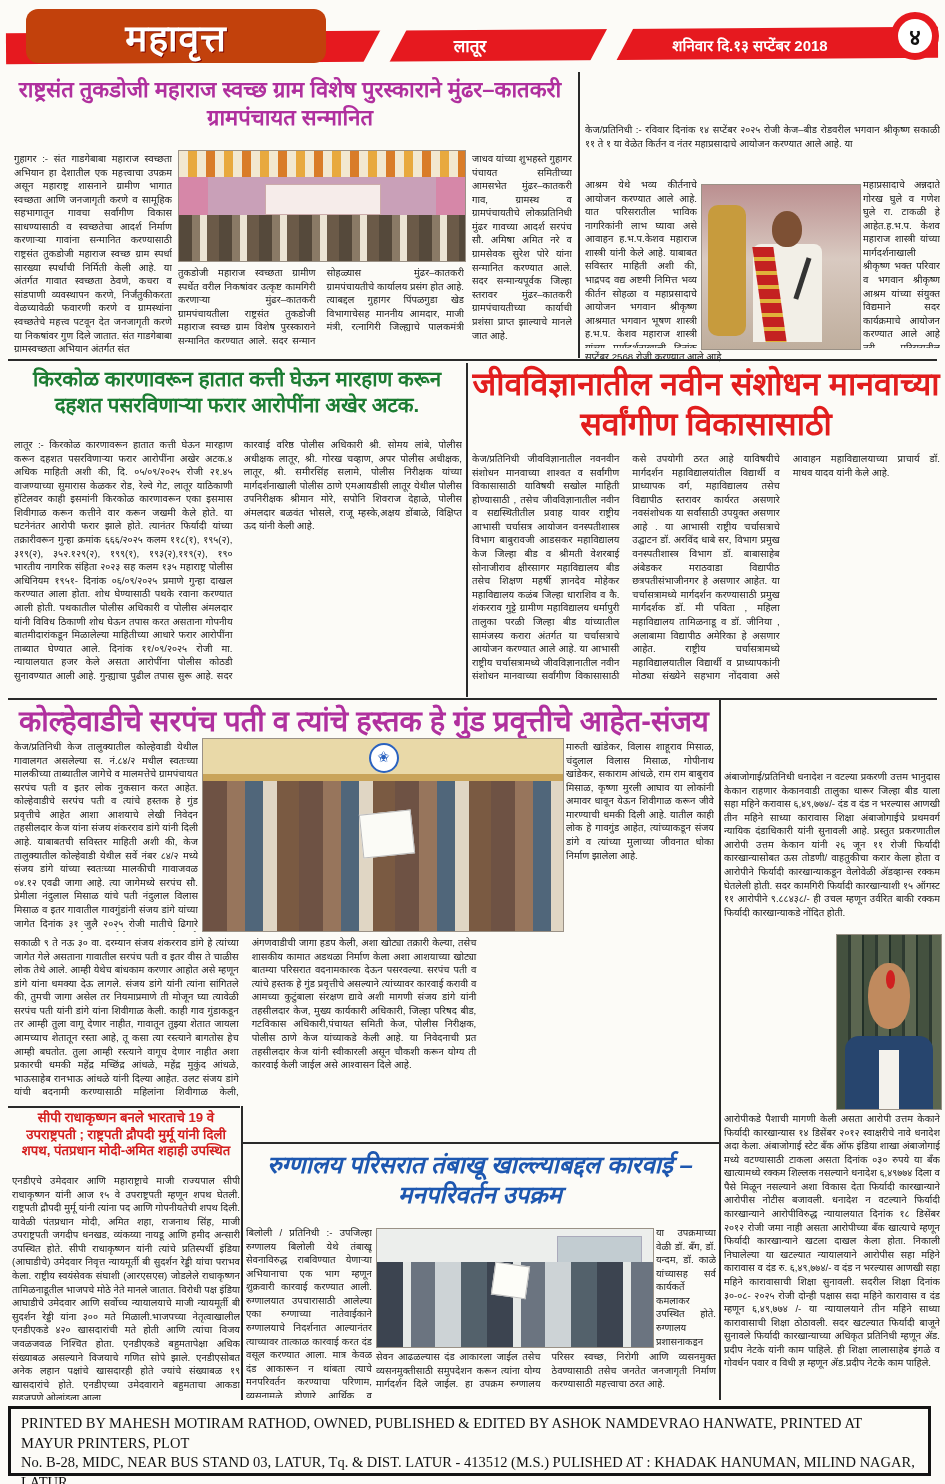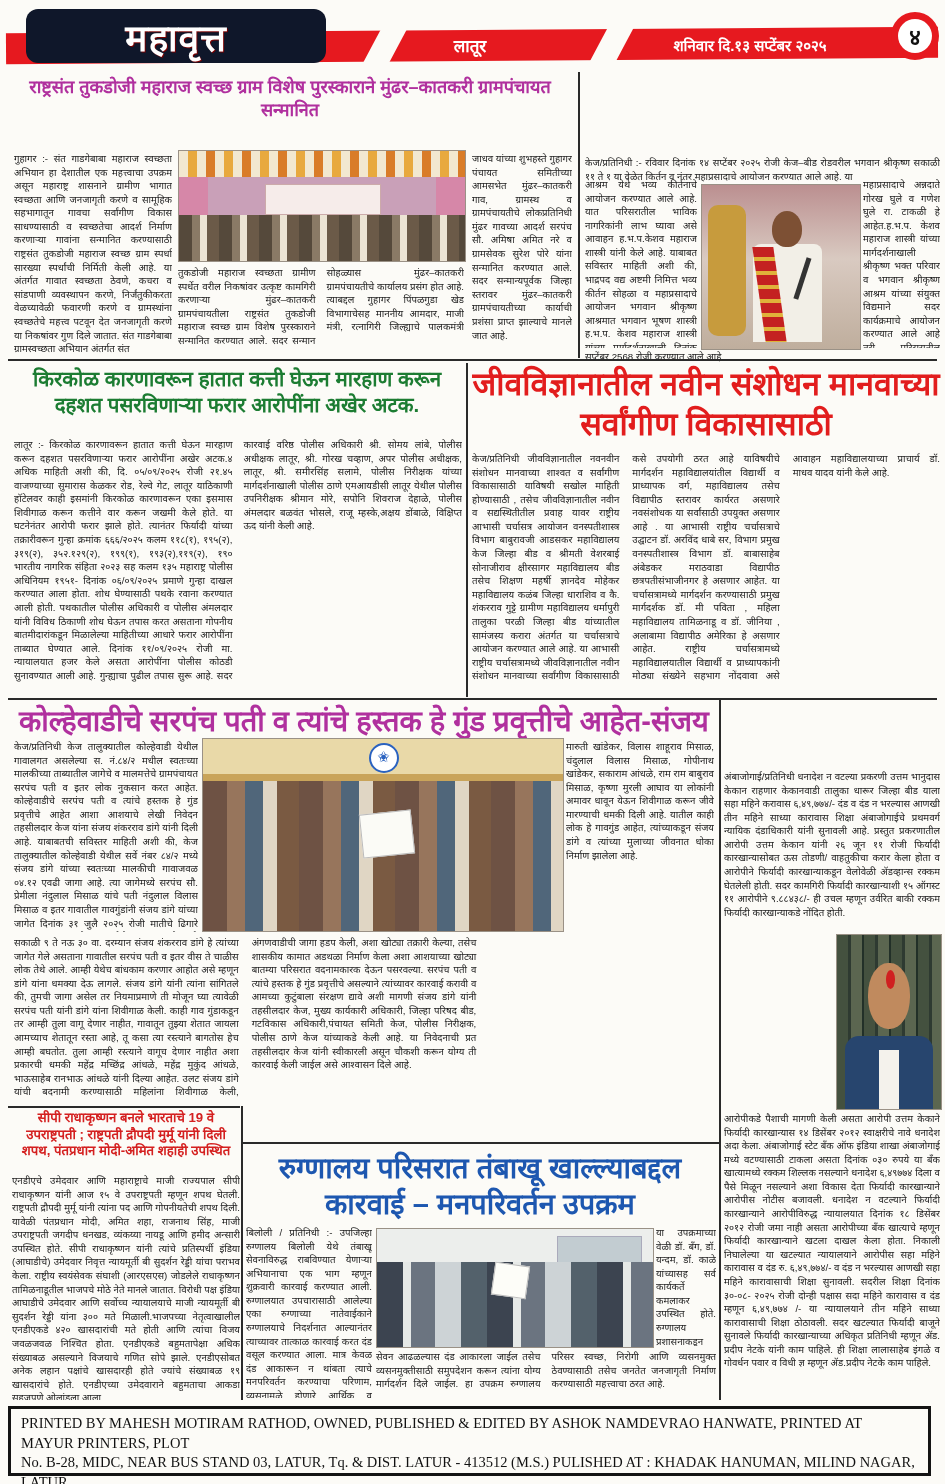--- a/index.html
+++ b/index.html
@@ -2,21 +2,21 @@
 <html><head>
 <meta charset="utf-8">
 <style>
   html,body{margin:0;padding:0;background:#9a9a9a;}
   .page{position:relative;width:945px;height:1484px;margin:0 auto;background:#fcfbf7;
         font-family:"Liberation Sans",sans-serif;color:#1d1d1d;overflow:hidden;}
   
   .hdr-band{position:absolute;left:6px;top:30px;width:932px;height:31px;background:#e6191f;
             transform:rotate(-0.4deg);}
   .hdr-slash{position:absolute;top:26px;width:26px;height:40px;background:#fcfbf7;transform:skewX(-28deg);}
-  .masthead-box{position:absolute;left:26px;top:9px;width:300px;height:54px;background:#0f172a;
+  .masthead-box{position:absolute;left:26px;top:9px;width:300px;height:54px;background:#c2410c;
                 border-radius:12px;display:flex;align-items:center;justify-content:center;}
   .masthead{color:#fff;font-weight:bold;font-size:37px;letter-spacing:1px;text-shadow:1px 1px 0 #7a0000;}
   .edition{position:absolute;left:395px;top:34px;width:150px;text-align:center;color:#fff;
            font-weight:bold;font-size:17px;}
   .dateline{position:absolute;left:620px;top:35px;width:260px;text-align:center;color:#fff;
             font-weight:bold;font-size:15px;}
   .page-badge{position:absolute;right:6px;top:12px;width:48px;height:48px;border-radius:50%;
               background:#e6191f;display:flex;align-items:center;justify-content:center;}
   .page-badge-inner{width:34px;height:34px;border-radius:50%;background:#fff;display:flex;
                     align-items:center;justify-content:center;font-weight:bold;font-size:22px;color:#111;}
@@ -74,38 +74,38 @@
 <div class="page">
 
   <div>
     <div class="hdr-band"></div>
     <div class="hdr-slash" style="left:372px;"></div>
     <div class="hdr-slash" style="left:598px;"></div>
     <div class="masthead-box">
       <span class="masthead">महावृत्त</span>
     </div>
     <div class="edition">लातूर</div>
-    <div class="dateline">शनिवार दि.१३ सप्टेंबर २०२५</div>
+    <div class="dateline">शनिवार दि.१३ सप्टेंबर 2018</div>
     <div class="page-badge">
       <div class="page-badge-inner">४</div>
     </div>
   </div>
 
-  <div class="headline" style="left:10px;top:76px;width:560px;font-size:18px;color:#b0309e;">राष्ट्रसंत तुकडोजी महाराज स्वच्छ ग्राम विशेष पुरस्काराने मुंढर–कातकरी ग्रामपंचायत सन्मानित</div>
+  <div class="headline" style="left:10px;top:76px;width:560px;font-size:22px;color:#b0309e;">राष्ट्रसंत तुकडोजी महाराज स्वच्छ ग्राम विशेष पुरस्काराने मुंढर–कातकरी ग्रामपंचायत सन्मानित</div>
   <div class="body-text" style="left:14px;top:152px;width:158px;height:202px;">गुहागर :- संत गाडगेबाबा महाराज स्वच्छता अभियान हा देशातील एक महत्त्वाचा उपक्रम असून महाराष्ट्र शासनाने ग्रामीण भागात स्वच्छता आणि जनजागृती करणे व सामूहिक सहभागातून गावचा सर्वांगीण विकास साधण्यासाठी व स्वच्छतेचा आदर्श निर्माण करणाऱ्या गावांना सन्मानित करण्यासाठी राष्ट्रसंत तुकडोजी महाराज स्वच्छ ग्राम स्पर्धा सारख्या स्पर्धांची निर्मिती केली आहे. या अंतर्गत गावात स्वच्छता ठेवणे, कचरा व सांडपाणी व्यवस्थापन करणे, निर्जंतुकीकरता वेळच्यावेळी फवारणी करणे व ग्रामस्थांना स्वच्छतेचे महत्त्व पटवून देत जनजागृती करणे या निकषांवर गुण दिले जातात. संत गाडगेबाबा ग्रामस्वच्छता अभियान अंतर्गत संत</div>
   <div class="photo" style="left:178px;top:150px;width:286px;height:110px;">
     <div class="ph-layer p1-canopy"></div>
     <div class="ph-layer p1-stage"></div>
     <div class="ph-layer p1-banner"></div>
     <div class="ph-layer p1-people"></div>
   </div>
   <div class="body-text cols2" style="left:178px;top:266px;width:286px;height:88px;">तुकडोजी महाराज स्वच्छता ग्रामीण स्पर्धेत वरील निकषांवर उत्कृष्ट कामगिरी करणाऱ्या मुंढर–कातकरी ग्रामपंचायतीला राष्ट्रसंत तुकडोजी महाराज स्वच्छ ग्राम विशेष पुरस्काराने सन्मानित करण्यात आले. सदर सन्मान सोहळ्यास मुंढर–कातकरी ग्रामपंचायतीचे कार्यालय प्रसंग होत आहे. त्याबद्दल गुहागर पिंपळगुडा खेड विभागाचेसह माननीय आमदार, माजी मंत्री, रत्नागिरी जिल्ह्याचे पालकमंत्री भास्करराव जाधव यांच्या उपस्थितीत सन्मान सोहळा संपन्न झाला.</div>
   <div class="body-text" style="left:472px;top:152px;width:100px;height:202px;">जाधव यांच्या शुभहस्ते गुहागर पंचायत समितीच्या आमसभेत मुंढर–कातकरी गाव, ग्रामस्थ व ग्रामपंचायतीचे लोकप्रतिनिधी मुंढर गावच्या आदर्श सरपंच सौ. अमिषा अमित नरे व ग्रामसेवक सुरेश पोरे यांना सन्मानित करण्यात आले. सदर सन्मान्यपूर्वक जिल्हा स्तरावर मुंढर–कातकरी ग्रामपंचायतीच्या कार्याची प्रशंसा प्राप्त झाल्याचे मानले जात आहे.</div>
 
-  <div class="body-text" style="left:585px;top:156px;width:355px;height:34px;">केज/प्रतिनिधी :- रविवार दिनांक १४ सप्टेंबर २०२५ रोजी केज–बीड रोडवरील भगवान श्रीकृष्ण सकाळी ११ ते १ या वेळेत किर्तन व नंतर महाप्रसादाचे आयोजन करण्यात आले आहे. या</div>
+  <div class="body-text" style="left:585px;top:123px;width:355px;height:34px;">केज/प्रतिनिधी :- रविवार दिनांक १४ सप्टेंबर २०२५ रोजी केज–बीड रोडवरील भगवान श्रीकृष्ण सकाळी ११ ते १ या वेळेत किर्तन व नंतर महाप्रसादाचे आयोजन करण्यात आले आहे. या</div>
   <div class="body-text" style="left:585px;top:178px;width:112px;height:170px;">आश्रम येथे भव्य कीर्तनाचे आयोजन करण्यात आले आहे. यात परिसरातील भाविक नागरिकांनी लाभ घ्यावा असे आवाहन ह.भ.प.केशव महाराज शास्त्री यांनी केले आहे. याबाबत सविस्तर माहिती अशी की, भाद्रपद वद्य अष्टमी निमित्त भव्य कीर्तन सोहळा व महाप्रसादाचे आयोजन भगवान श्रीकृष्ण आश्रमात भगवान भूषण शास्त्री ह.भ.प. केशव महाराज शास्त्री यांच्या मार्गदर्शनाखाली दिनांक १४ सप्टेंबर २२०५ रोजी</div>
   <div class="photo" style="left:701px;top:184px;width:158px;height:164px;">
     <div class="ph-layer p2-bg"></div>
     <div class="ph-layer p2-chair"></div>
     <div class="ph-layer p2-torso"></div>
     <div class="ph-layer p2-sash"></div>
     <div class="ph-layer p2-head"></div>
     <div class="ph-layer p2-mic"></div>
   </div>
   <div class="body-text" style="left:863px;top:178px;width:77px;height:170px;">महाप्रसादाचे अन्नदाते गोरख घुले व गणेश घुले रा. टाकळी हे आहेत.ह.भ.प. केशव महाराज शास्त्री यांच्या मार्गदर्शनाखाली श्रीकृष्ण भक्त परिवार व भगवान श्रीकृष्ण आश्रम यांच्या संयुक्त विद्यमाने सदर कार्यक्रमाचे आयोजन करण्यात आले आहे तरी परिसरातील भाविक भक्तसह नागरिकांनी कीर्तनाचा व महाप्रसादाचा लाभ घ्यावा असे आवाहन श्रीकृष्ण भक्त परिवाराच्या वतीने</div>
@@ -145,21 +145,21 @@
   <div class="body-text" style="left:724px;top:1112px;width:216px;height:286px;">आरोपीकडे पैशाची मागणी केली असता आरोपी उत्तम केकाने फिर्यादी कारखान्यास १४ डिसेंबर २०१२ स्वाक्षरीचे नावे धनादेश अदा केला. अंबाजोगाई स्टेट बँक ऑफ इंडिया शाखा अंबाजोगाई मध्ये वटण्यासाठी टाकला असता दिनांक ०३० रुपये या बँक खात्यामध्ये रक्कम शिल्लक नसल्याने धनादेश ६,४९७७४ दिला व पैसे मिळून नसल्याने अशा विकास देता फिर्यादी कारखान्याने आरोपीस नोटीस बजावली. धनादेश न वटल्याने फिर्यादी कारखान्याने आरोपीविरुद्ध न्यायालयात दिनांक १८ डिसेंबर २०१२ रोजी जमा नाही असता आरोपीच्या बँक खात्याचे म्हणून फिर्यादी कारखान्याने खटला दाखल केला होता. निकाली निघालेल्या या खटल्यात न्यायालयाने आरोपीस सहा महिने कारावास व दंड रु. ६,४९,७७४/- व दंड न भरल्यास आणखी सहा महिने कारावासाची शिक्षा सुनावली. सदरील शिक्षा दिनांक ३०-०८- २०२५ रोजी दोन्ही पक्षास सदा महिने कारावास व दंड म्हणून ६,४९,७७४ /- या न्यायालयाने तीन महिने साध्या कारावासाची शिक्षा ठोठावली. सदर खटल्यात फिर्यादी बाजूने सुनावले फिर्यादी कारखान्याच्या अधिकृत प्रतिनिधी म्हणून ॲड. प्रदीप नेटके यांनी काम पाहिले. ही शिक्षा लालासाहेब इंगळे व गोवर्धन पवार व विधी ज्ञ म्हणून ॲड.प्रदीप नेटके काम पाहिले.</div>
 
   <div class="vline" style="left:719px;top:700px;width:1.5px;height:700px;"></div>
   <div class="hline" style="left:8px;top:1106px;width:232px;height:1.6px;"></div>
   <div class="hline" style="left:241px;top:1142px;width:478px;height:1.6px;"></div>
   <div class="vline" style="left:241px;top:1106px;width:1.5px;height:294px;"></div>
 
   <div class="headline" style="left:12px;top:1110px;width:228px;font-size:13.2px;color:#d42020;">सीपी राधाकृष्णन बनले भारताचे 19 वे उपराष्ट्रपती ; राष्ट्रपती द्रौपदी मुर्मू यांनी दिली शपथ, पंतप्रधान मोदी-अमित शहाही उपस्थित</div>
   <div class="body-text" style="left:12px;top:1174px;width:228px;height:226px;">एनडीएचे उमेदवार आणि महाराष्ट्राचे माजी राज्यपाल सीपी राधाकृष्णन यांनी आज १५ वे उपराष्ट्रपती म्हणून शपथ घेतली. राष्ट्रपती द्रौपदी मुर्मू यांनी त्यांना पद आणि गोपनीयतेची शपथ दिली. यावेळी पंतप्रधान मोदी, अमित शहा, राजनाथ सिंह, माजी उपराष्ट्रपती जगदीप धनखड, व्यंकय्या नायडू आणि हमीद अन्सारी उपस्थित होते. सीपी राधाकृष्णन यांनी त्यांचे प्रतिस्पर्धी इंडिया (आघाडीचे) उमेदवार निवृत्त न्यायमूर्ती बी सुदर्शन रेड्डी यांचा पराभव केला. राष्ट्रीय स्वयंसेवक संघाशी (आरएसएस) जोडलेले राधाकृष्णन तामिळनाडूतील भाजपचे मोठे नेते मानले जातात. विरोधी पक्ष इंडिया आघाडीचे उमेदवार आणि सर्वोच्च न्यायालयाचे माजी न्यायमूर्ती बी सुदर्शन रेड्डी यांना ३०० मते मिळाली.भाजपच्या नेतृत्वाखालील एनडीएकडे ४२० खासदारांची मते होती आणि त्यांचा विजय जवळजवळ निश्चित होता. एनडीएकडे बहुमतापेक्षा अधिक संख्याबळ असल्याने विजयाचे गणित सोपे झाले. एनडीएसोबत अनेक लहान पक्षांचे खासदारही होते ज्यांचे संख्याबळ १९ खासदारांचे होते. एनडीएच्या उमेदवाराने बहुमताचा आकडा सहजपणे ओलांडला आला.</div>
 
-  <div class="headline" style="left:248px;top:1150px;width:464px;font-size:29px;color:#1d57b0;">रुग्णालय परिसरात तंबाखू खाल्ल्याबद्दल कारवाई – मनपरिवर्तन उपक्रम</div>
+  <div class="headline" style="left:248px;top:1150px;width:464px;font-size:24px;color:#1d57b0;font-style:italic;">रुग्णालय परिसरात तंबाखू खाल्ल्याबद्दल कारवाई – मनपरिवर्तन उपक्रम</div>
   <div class="body-text" style="left:246px;top:1226px;width:126px;height:172px;">बिलोली / प्रतिनिधी :- उपजिल्हा रुग्णालय बिलोली येथे तंबाखू सेवनाविरुद्ध राबविण्यात येणाऱ्या अभियानाचा एक भाग म्हणून शुक्रवारी कारवाई करण्यात आली. रुग्णालयात उपचारासाठी आलेल्या एका रुग्णाच्या नातेवाईकाने रुग्णालयाचे निदर्शनात आल्यानंतर त्याच्यावर तात्काळ कारवाई करत दंड वसूल करण्यात आला. मात्र केवळ दंड आकारून न थांबता त्याचे मनपरिवर्तन करण्याचा परिणाम, व्यसनामुळे होणारे आर्थिक व कौटुंबिक नुकसान याबाबत व्यक्तीला व्यसन सोडण्याचे व्यसनासाठी प्रेरित करण्यात आले.</div>
   <div class="photo" style="left:376px;top:1228px;width:276px;height:118px;">
     <div class="ph-layer p5-bg"></div>
     <div class="ph-layer p5-window"></div>
     <div class="ph-layer p5-people"></div>
     <div class="ph-layer p5-paper"></div>
   </div>
   <div class="body-text" style="left:656px;top:1226px;width:60px;height:120px;">या उपक्रमाच्या वेळी डॉ. बँग, डॉ. यन्दम, डॉ. काळे यांच्यासह सर्व कार्यकर्ते कमलाकर उपस्थित होते. रुग्णालय प्रशासनाकडून रुग्ण व नातेवाईकांना आवाहन करण्यात आले की, रुग्णालय परिसर हा धूम्रपान व तंबाखूमुक्त क्षेत्र आहे. कोणत्याही प्रकारे तंबाखू</div>
   <div class="body-text cols2" style="left:376px;top:1350px;width:340px;height:48px;">सेवन आढळल्यास दंड आकारला जाईल तसेच व्यसनमुक्तीसाठी समुपदेशन करून त्यांना योग्य मार्गदर्शन दिले जाईल. हा उपक्रम रुग्णालय परिसर स्वच्छ, निरोगी आणि व्यसनमुक्त ठेवण्यासाठी तसेच जनतेत जनजागृती निर्माण करण्यासाठी महत्त्वाचा ठरत आहे.</div>
 

